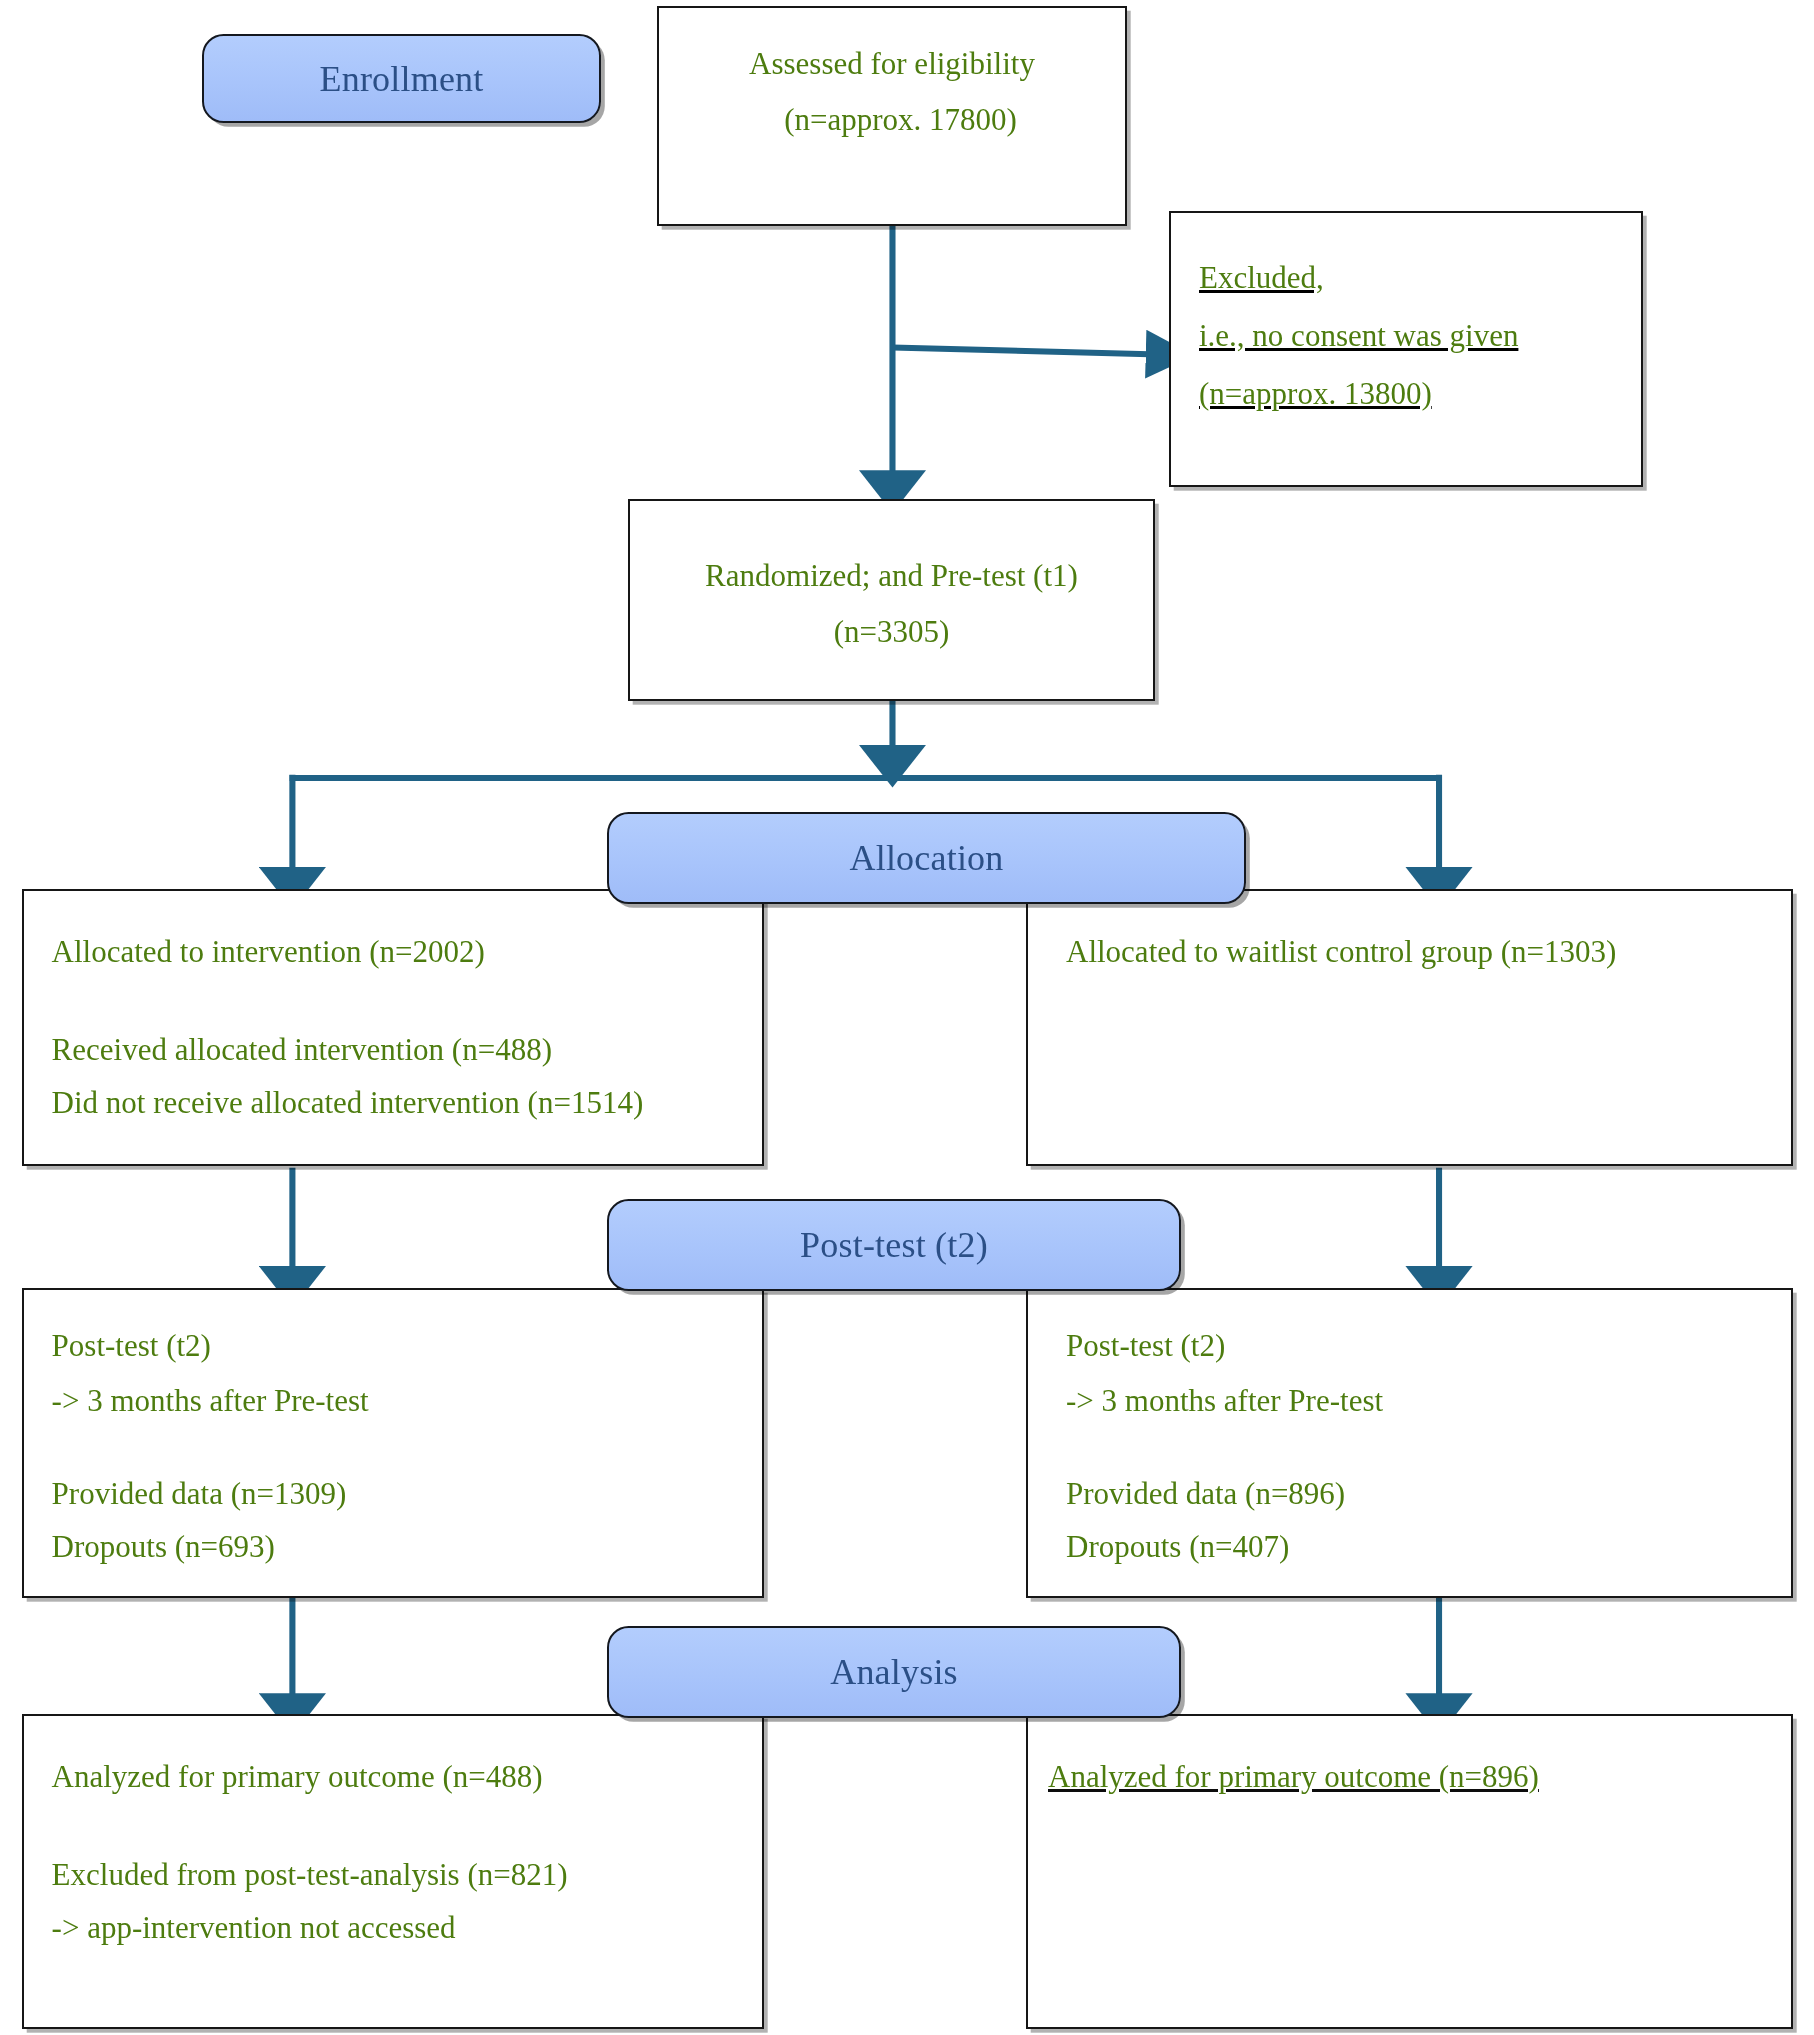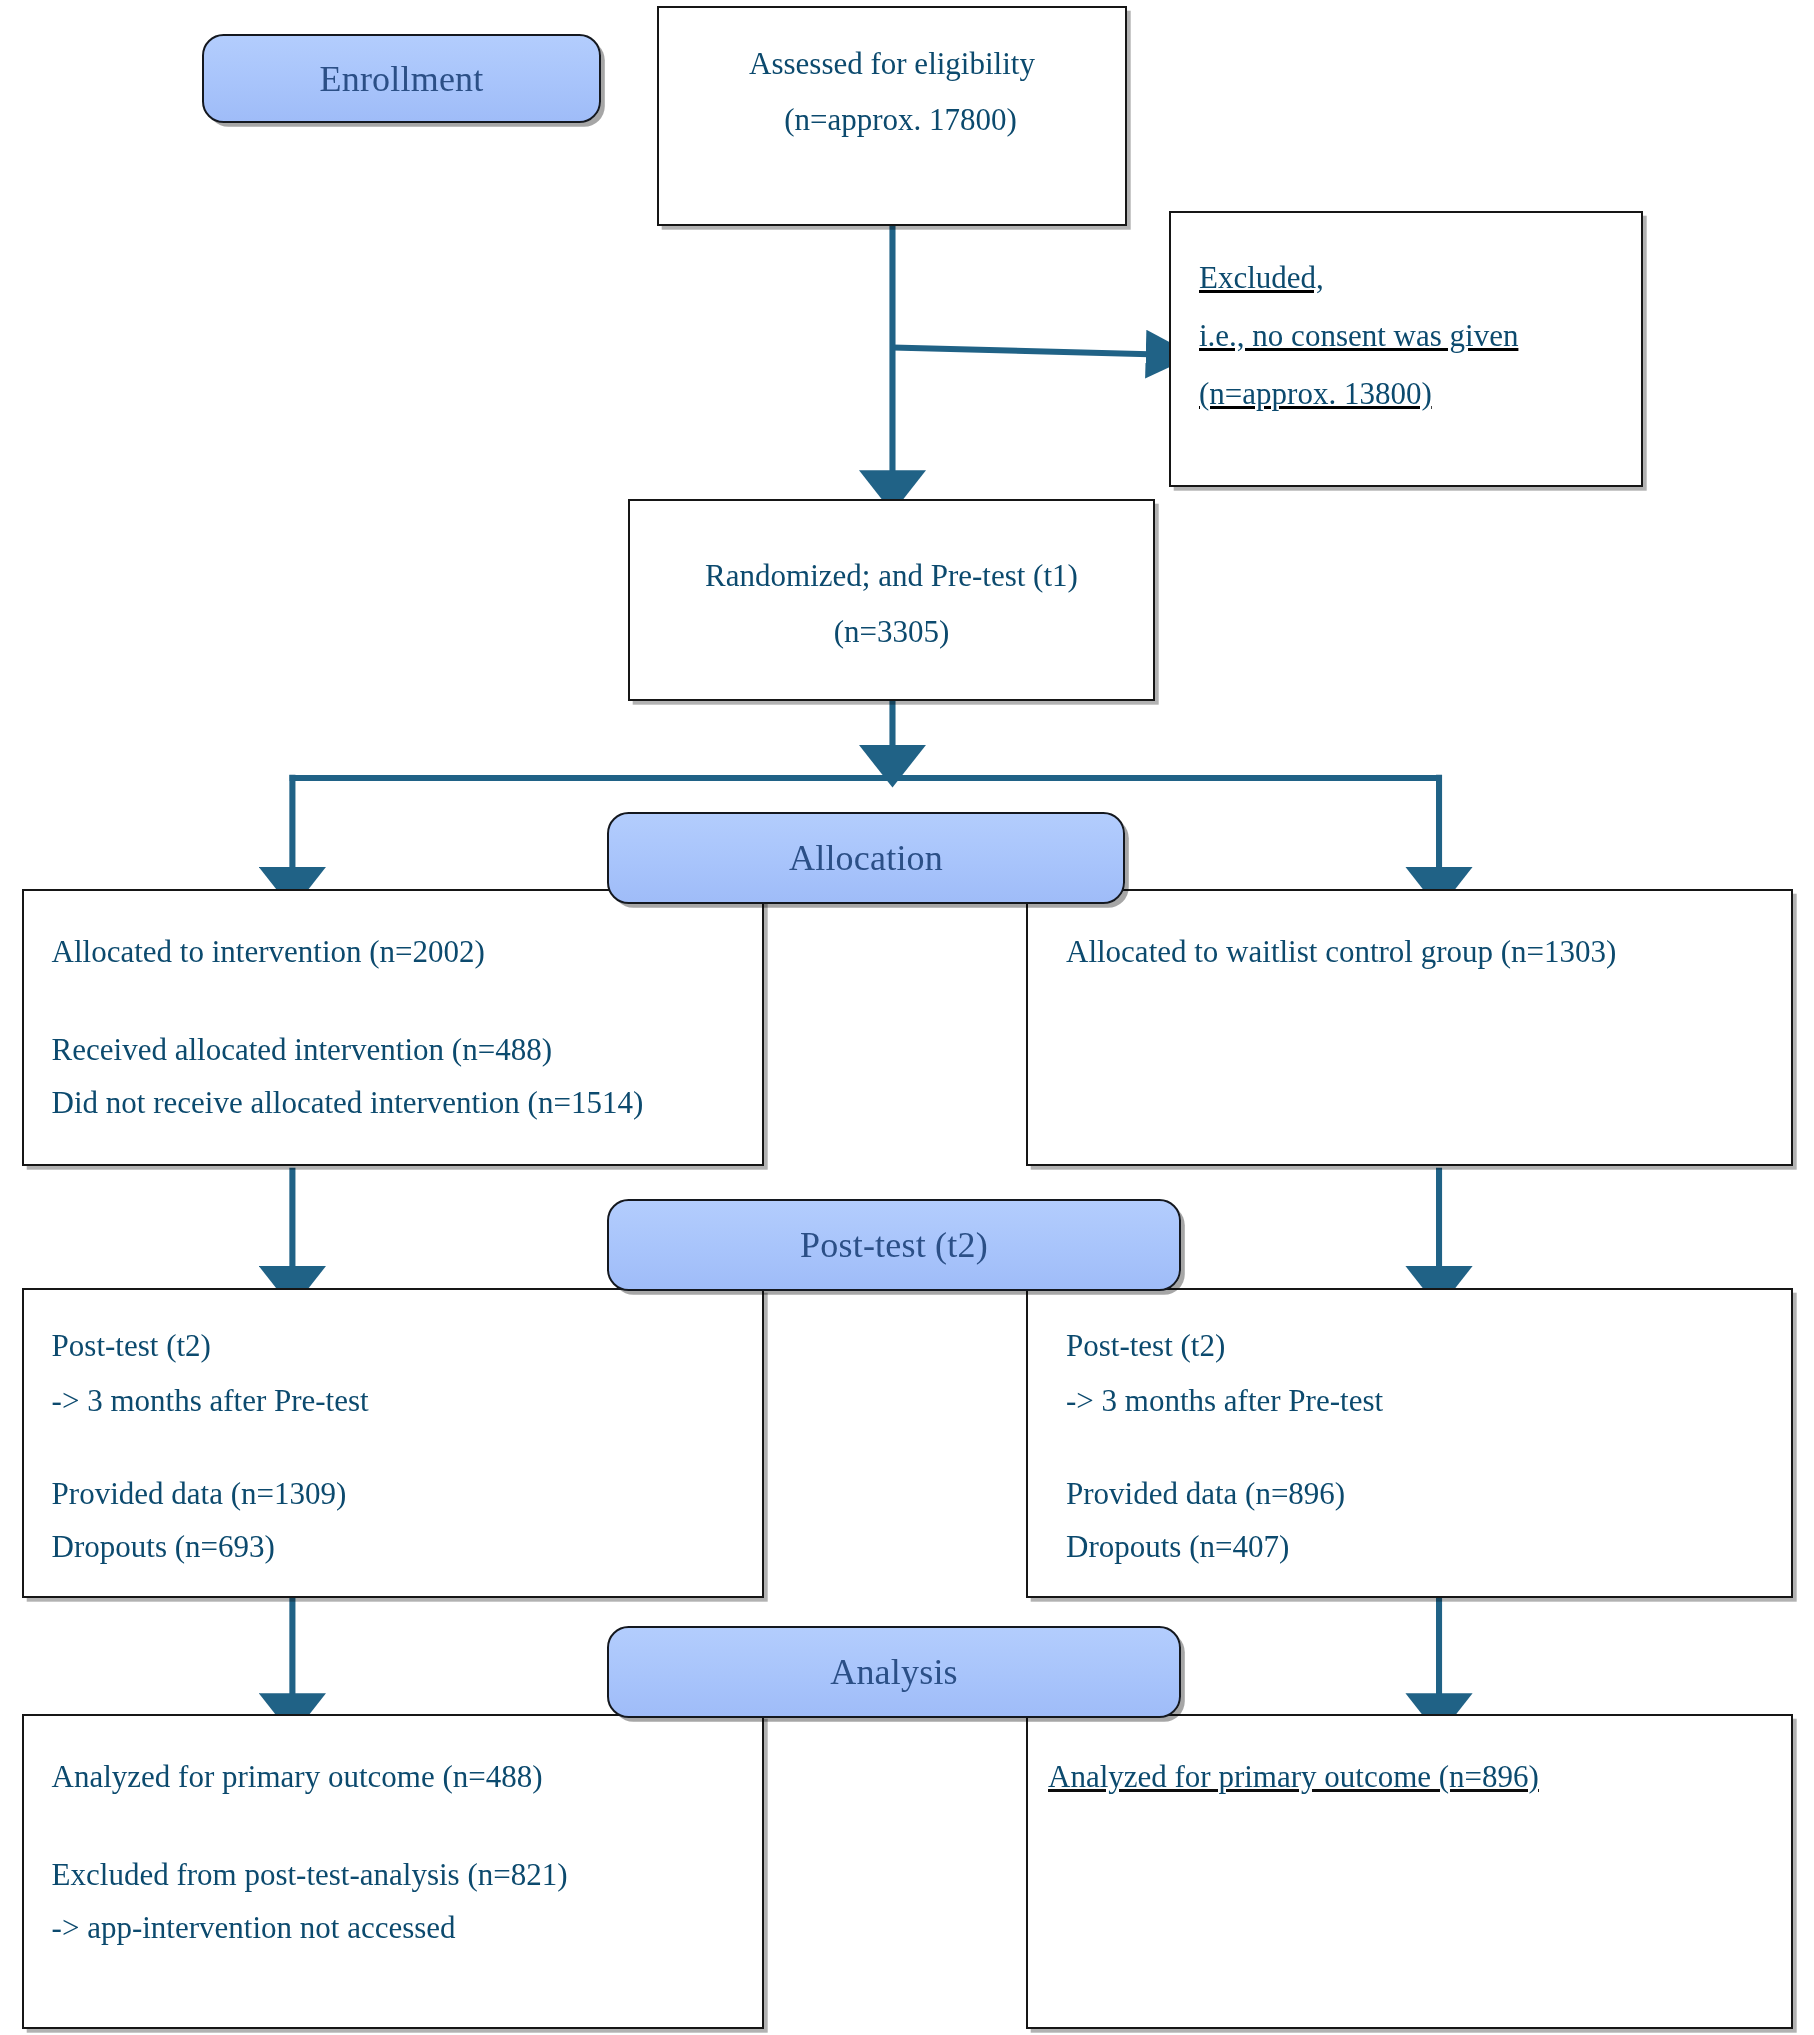--- a/index.html
+++ b/index.html
@@ -24,21 +24,21 @@
     box-shadow: 4.2px 4.2px 0 -0.5px rgba(0,0,0,0.30);
     z-index: 5;
   }
   .box .body {
     padding: 0;
     color: #0d0d0d;
   }
   .line {
     font-size: 31px;
     line-height: 1.0;
-    color: #0c4a6e;
+    color: #4d7c0f;
     white-space: nowrap;
   }
   .center .line { text-align: center; }
   .left .line   { text-align: left; }
 
   
   .badge {
     position: absolute;
     background: linear-gradient(180deg, #b3cdfd 0%, #a8c4fb 55%, #9fbcf8 100%);
     border: 2.3px solid #14181f;
@@ -133,21 +133,21 @@
     </div>
   </div>
 
   <div class="box center" style="left:628px; top:499px; width:527px; height:202px;">
     <div class="body" style="padding-top:59px;">
       <div class="line">Randomized; and Pre-test (t1)</div>
       <div class="line" style="margin-top:25px;">(n=3305)</div>
     </div>
   </div>
 
-  <div class="badge" style="left:607px; top:812px; width:518px; height:92px;">
+  <div class="badge" style="left:607px; top:812px; width:639px; height:92px;">
     <span>Allocation</span>
   </div>
 
   <div class="box left" style="left:21.6px; top:889px; width:742px; height:277px;">
     <div class="body" style="padding:45px 0 0 28px;">
       <div class="line">Allocated to intervention (n=2002)</div>
       <div class="line" style="margin-top:29px; height:20.7px;"></div>
       <div class="line" style="margin-top:17px;">Received allocated intervention (n=488)</div>
       <div class="line" style="margin-top:22.5px;">Did not receive allocated intervention (n=1514)</div>
     </div>

